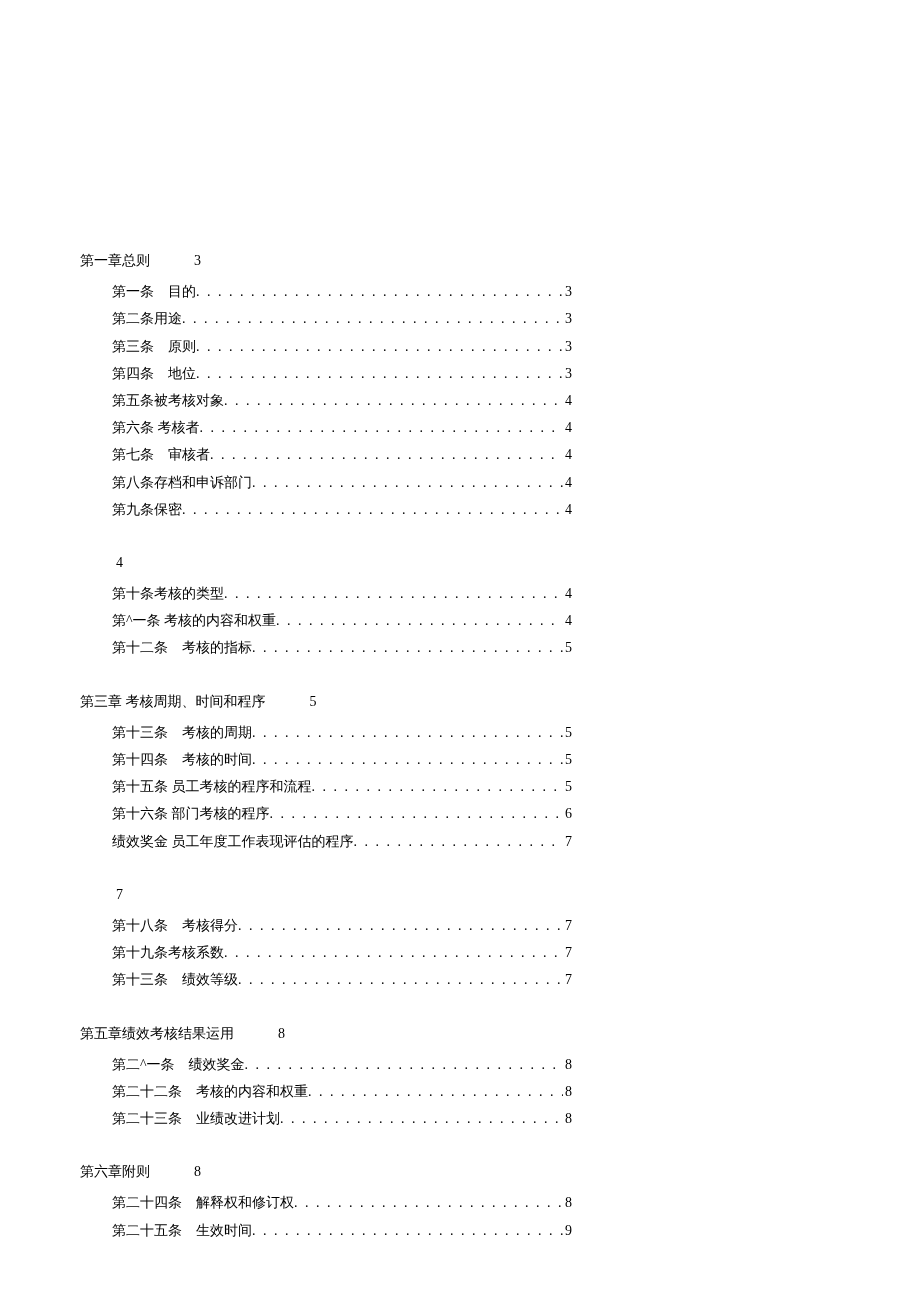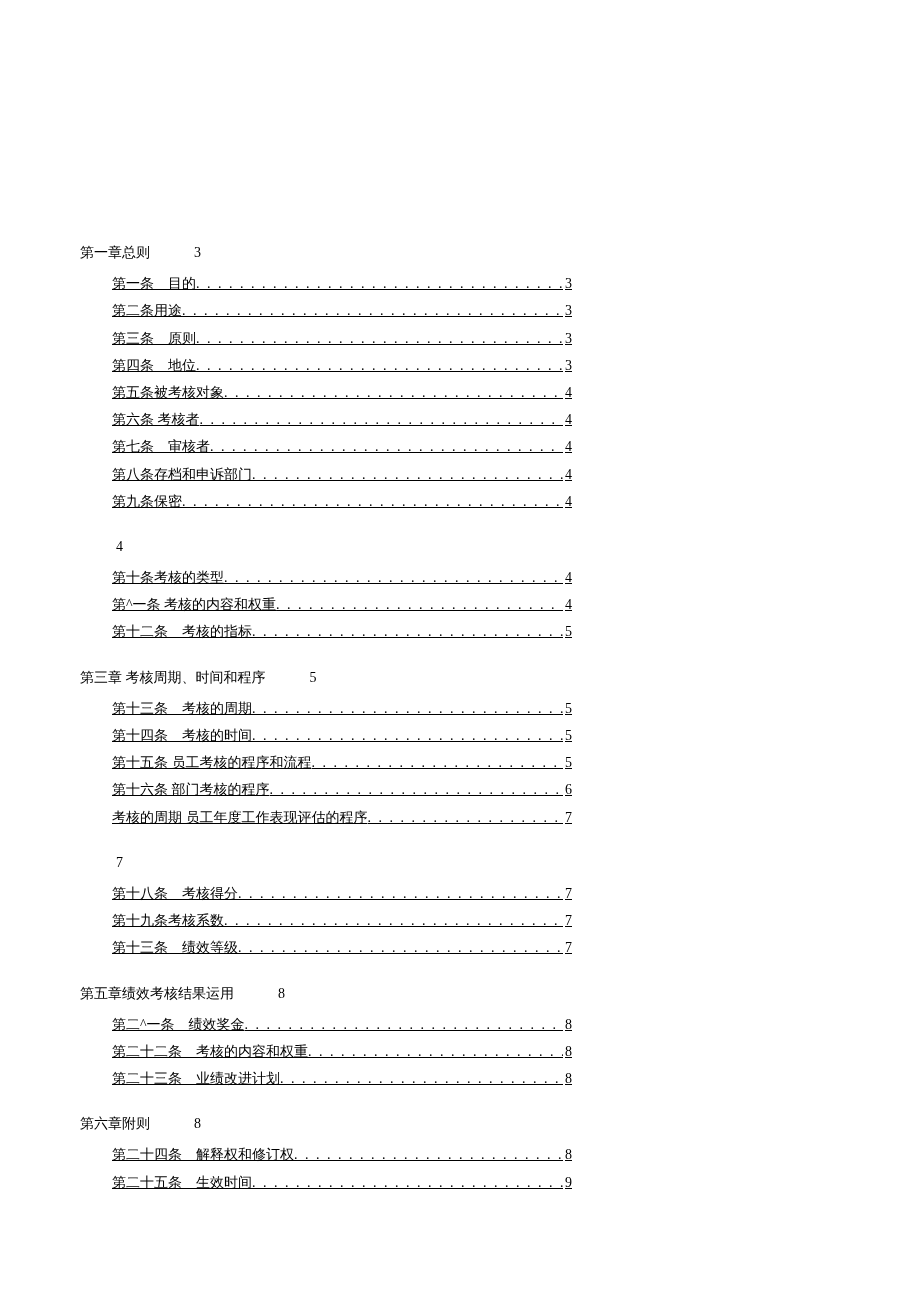--- a/index.html
+++ b/index.html
@@ -16,36 +16,35 @@
       color: #000;
       line-height: 1.8;
     }
     .chapter {
       margin-bottom: 2px;
     }
     .chapter-title {
       display: flex;
       align-items: baseline;
       gap: 8px;
-      margin-top: 20px;
+      margin-top: 28px;
       margin-bottom: 6px;
     }
     .chapter-label {
       white-space: nowrap;
     }
     .chapter-page {
       margin-left: 36px;
     }
     .toc-entry {
       display: flex;
       align-items: flex-start;
       margin-left: 32px;
       margin-bottom: 2px;
       white-space: nowrap;
-      text-decoration: underline;
     }
     .entry-row {
       display: flex;
       align-items: baseline;
       width: 460px;
     }
     .entry-label {
       white-space: nowrap;
     }
     .entry-leader {
@@ -187,21 +186,21 @@
       </div>
       <div class="toc-entry">
         <div class="entry-row">
           <span class="entry-label">第十六条 部门考核的程序</span>
           <span class="entry-leader"> . . . . . . . . . . . . . . . . . . . . . . . . . . . . . . . . . . . . . . . . . . . . . . . . . . . . . . . . . . . . . .</span>
           <span class="entry-page">6</span>
         </div>
       </div>
       <div class="toc-entry">
         <div class="entry-row">
-          <span class="entry-label">考核的周期 员工年度工作表现评估的程序</span>
+          <span class="entry-label">绩效奖金 员工年度工作表现评估的程序</span>
           <span class="entry-leader"> . . . . . . . . . . . . . . . . . . . . . . . . . . . . . . . . . . . . . . . . . . . . . . . . . . . . . . . . . . . . . .</span>
           <span class="entry-page">7</span>
         </div>
       </div>
     </div>
     <div class="chapter">
       <div class="chapter-title">
         <span class="chapter-page">7</span>
       </div>
       <div class="toc-entry">

